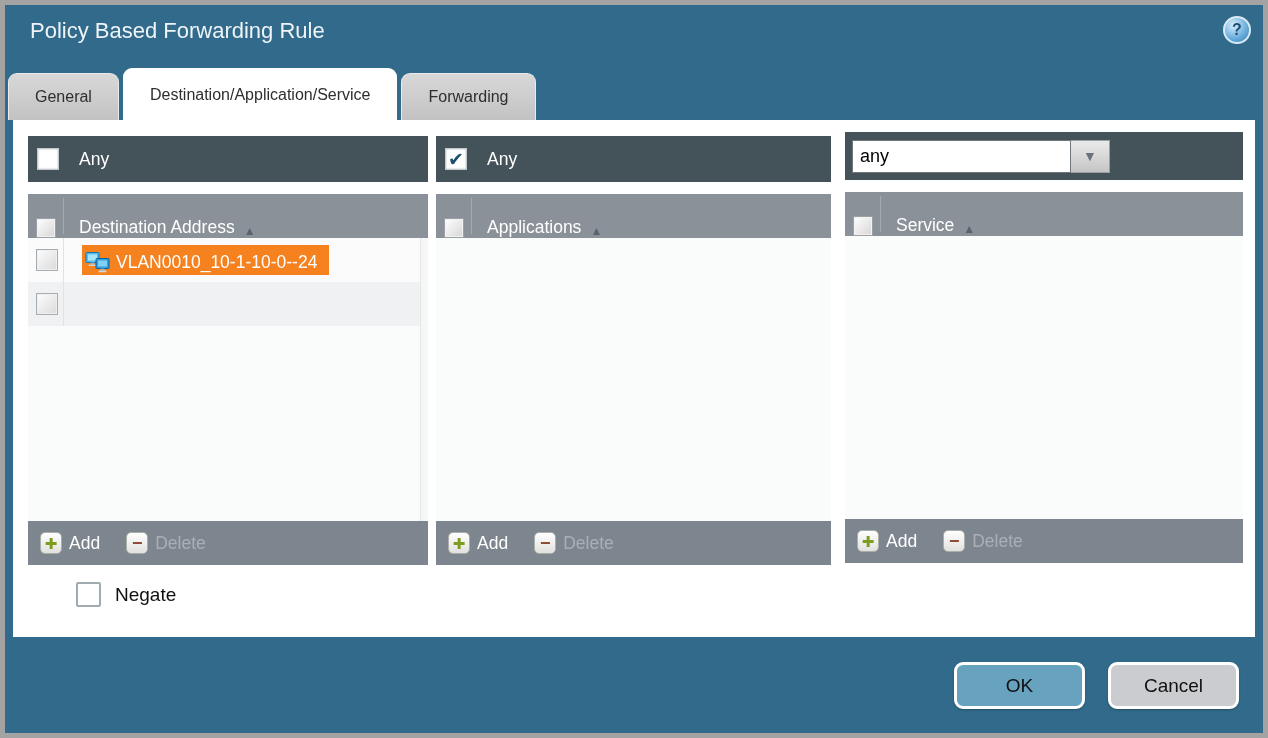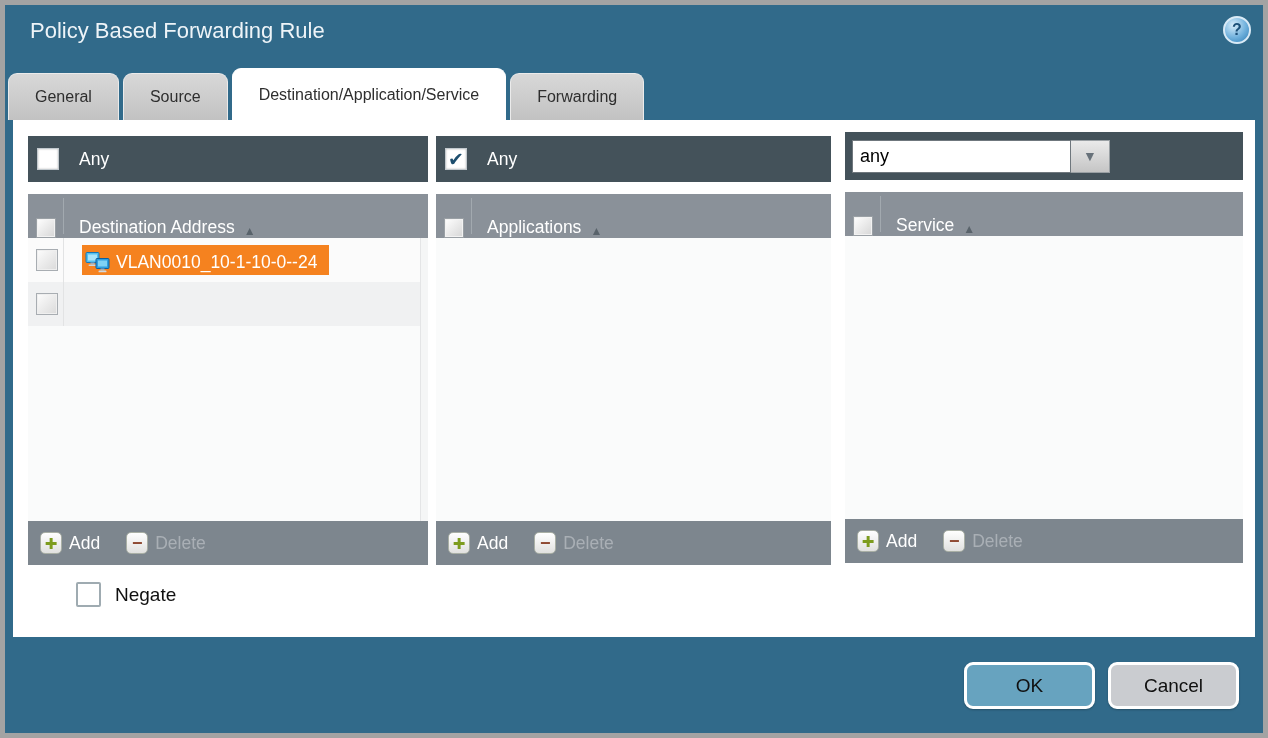--- a/index.html
+++ b/index.html
@@ -76,38 +76,37 @@
                font-size:18px; padding-left:7px; font-family:inherit; color:#000000; outline:none; }
   .svc-arrow { width:39px; height:33px; background:linear-gradient(#eaeaea,#c5c5c5);
                border:1px solid #9aa0a4; border-left:none; display:flex; align-items:center;
                justify-content:center; color:#68727a; font-size:14px; cursor:pointer; }
 
   .negate { position:absolute; left:15px; top:462px; display:flex; align-items:center; gap:14px;margin-left:48px; }
   .negate-cb { width:25px; height:25px; background:#ffffff; border:2px solid #9fabb1;
                border-radius:2px; cursor:pointer; }
   .negate-label { font-size:19px; color:#101010; }
 
-  .dlg-buttons { position:absolute; right:24px; top:657px; display:flex; gap:13px; }
+  .dlg-buttons { position:absolute; right:24px; top:657px; display:flex; gap:23px; }
   .dlgbtn { width:131px; height:47px; border-radius:9px; border:3px solid #ffffff;
             font-size:19px; color:#101010; font-family:inherit; cursor:pointer;
             box-shadow:0 1px 2px rgba(0,0,0,.25); }
   .dlgbtn.ok { background:#67a3bf; }
   .dlgbtn.cancel { background:#caccd0; }
 </style>
 </head>
 <body>
 
 <div class="dialog">
 
   <div class="title">Policy Based Forwarding Rule</div>
   <div class="help">?</div>
 
   <div class="tabs">
     <div class="tab">General</div>
-    <div class="tab">Source</div>
     <div class="tab active">Destination/Application/Service</div>
     <div class="tab">Forwarding</div>
   </div>
 
   <div class="panel">
 
     <div class="col" style="left:15px;top:16px;width:400px;height:429px">
       <div class="anybar">
         <span class="cb-any"></span>
         <span class="any-label">Any</span>

